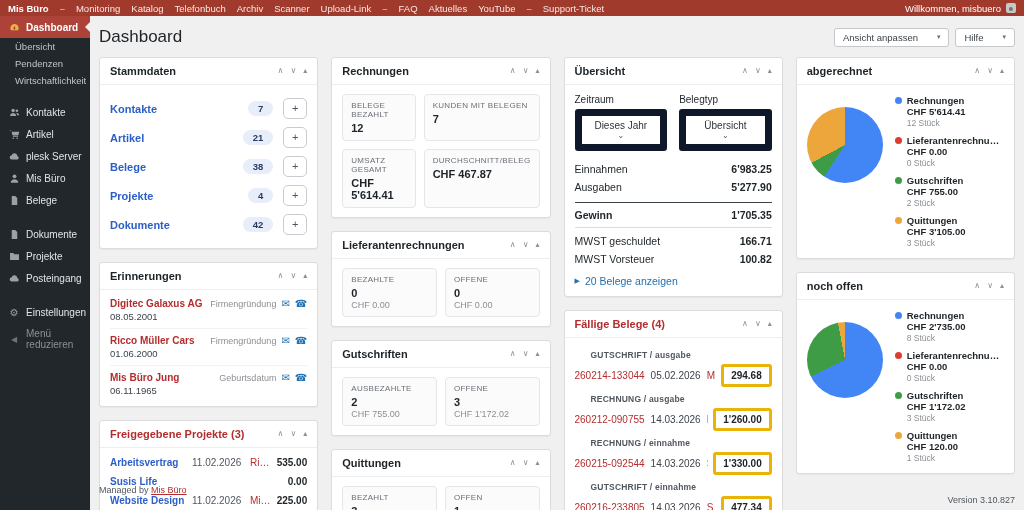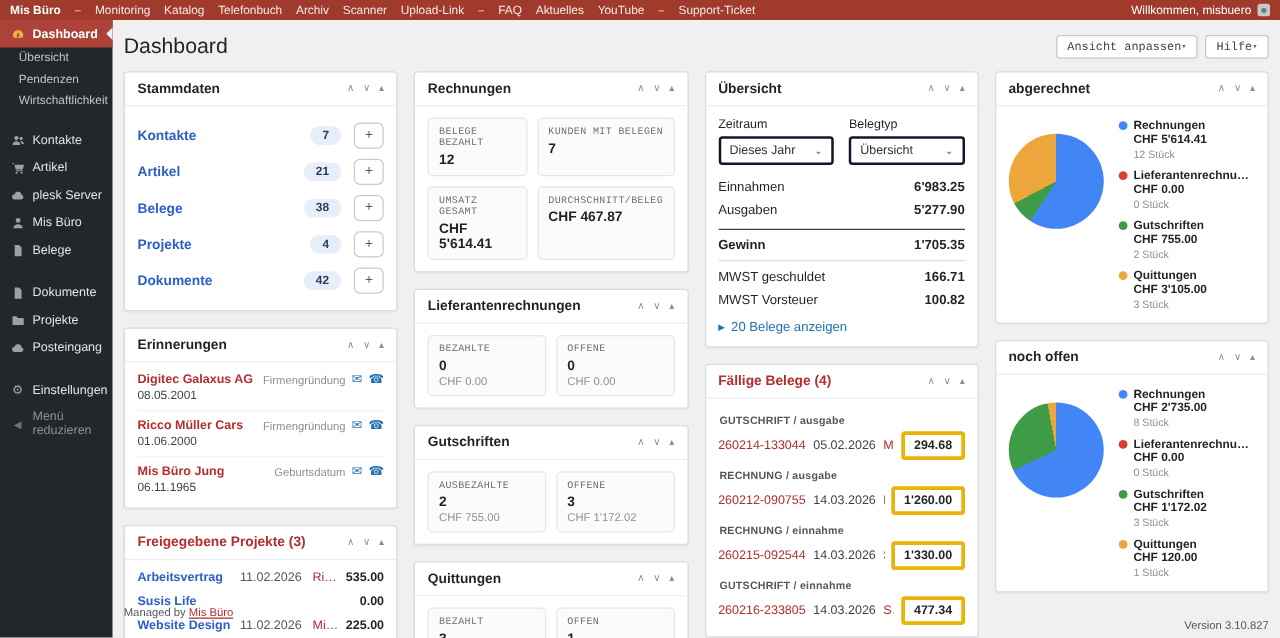--- a/index.html
+++ b/index.html
@@ -31,22 +31,22 @@
   .sb-gap{height:12px;}
   .sb-dim{color:#8c9196;}
   .sb-dim .sb-ico{color:#6d7278;font-size:8px;}
 
   
   .content{position:absolute;top:16px;left:90px;width:934px;bottom:0;padding:9px 9px 0 9px;}
   .page-head{display:flex;align-items:center;margin:2px 0 10px 0;}
   .page-title{font-size:17px;font-weight:400;color:#1d2327;}
   .head-actions{margin-left:auto;display:flex;gap:6px;}
   .btn{background:#fff;border:1px solid #c5c7ca;border-radius:3px;font-size:9.5px;color:#3c434a;
-    padding:3px 8px;display:inline-flex;align-items:center;gap:0;cursor:pointer;
-    font-family:Liberation Mono, monospace;}
+    padding:3px 8px;display:inline-flex;align-items:center;gap:19px;cursor:pointer;
+    font-family:Liberation Sans, sans-serif;}
   .btn .caret{font-size:7px;color:#6a6f75;}
 
   .cols{display:flex;gap:13px;align-items:flex-start;}
   .col{flex:1;min-width:0;}
 
   
   .card{background:#fff;border:1px solid #dcdcde;border-radius:3px;margin-bottom:13px;
     box-shadow:0 1px 1px rgba(0,0,0,.04);}
   .card-head{display:flex;align-items:center;padding:7px 10px;border-bottom:1px solid #eceef0;}
   .card-title{font-size:11px;font-weight:bold;color:#1d2327;}
@@ -77,42 +77,42 @@
   .proj-row{display:flex;align-items:baseline;gap:6px;padding:4px 0;font-size:10px;}
   .proj-name{color:#2b5fc7;font-weight:bold;width:76px;flex:none;cursor:pointer;}
   .proj-date{color:#50575e;width:52px;flex:none;}
   .proj-contact{color:#b32d2e;flex:1;min-width:0;overflow:hidden;text-overflow:ellipsis;
     white-space:nowrap;cursor:pointer;}
   .proj-amt{font-weight:bold;color:#1d2327;margin-left:auto;}
 
   
   .tiles{display:grid;grid-template-columns:1fr 1fr;gap:8px;}
   .tile{border:1px solid #e4e6ea;border-radius:4px;background:#fbfbfc;padding:6px 8px;}
-  .tile-label{font-size:8px;color:#6a6f75;letter-spacing:.3px;font-family:Liberation Mono, monospace;}
+  .tile-label{font-size:8px;color:#6a6f75;letter-spacing:.3px;}
   .tile-value{font-size:11px;font-weight:bold;color:#1d2327;margin-top:3px;}
   .tile-sub{font-size:9px;color:#8c8f94;margin-top:1px;}
 
   
   .sel-row{display:flex;gap:12px;margin-bottom:9px;}
   .sel-group{flex:1;min-width:0;}
   .sel-label{font-size:10px;margin-bottom:4px;color:#1d2327;}
-  .selectbox{display:flex;align-items:center;justify-content:space-between;border:2px solid #0f172a;
-    border-radius:3px;background:#fff;padding:4px 7px;font-size:10px;color:#2c3338;cursor:pointer;}
+  .selectbox{display:flex;align-items:center;justify-content:space-between;border:7px solid #0f172a;
+    border-radius:3px;background:#fff;padding:4px 7px;font-size:10px;color:#2c3338;cursor:pointer;flex-direction:column;}
   .selectbox .caret{font-size:8px;color:#50575e;}
   .st-row{display:flex;justify-content:space-between;font-size:10.5px;padding:3px 0;}
   .st-row .st-val{font-weight:bold;}
   .st-sep-dark{border-top:1px solid #3c434a;margin-top:6px;}
   .st-sep-light{border-top:1px solid #dcdcde;margin-bottom:4px;}
   .st-gewinn{font-weight:bold;padding:6px 0;}
   .st-link{color:#2271b1;font-size:10.5px;margin-top:7px;display:flex;align-items:center;gap:5px;cursor:pointer;}
   .st-link .play{font-size:7px;}
 
   
   .fb-group{margin-bottom:7px;}
-  .fb-type{font-size:8.5px;font-weight:bold;color:#50575e;letter-spacing:.2px;margin:3px 1px 4px;}
+  .fb-type{font-size:8.5px;font-weight:bold;color:#50575e;letter-spacing:.2px;margin:3px 16px 4px;}
   .fb-line{display:flex;align-items:center;gap:6px;font-size:10px;}
   .fb-num{color:#b32d2e;cursor:pointer;flex:none;}
   .fb-date{color:#3c434a;flex:none;}
   .fb-contact{color:#b32d2e;flex:1;min-width:0;overflow:hidden;text-overflow:ellipsis;
     white-space:nowrap;cursor:pointer;}
   .fb-amt{border:3px solid #eab308;border-radius:3px;background:#fff;font-weight:bold;
     font-size:10px;padding:3px 7px;flex:none;}
 
   
   .pie-wrap{display:flex;gap:12px;padding:10px;}

